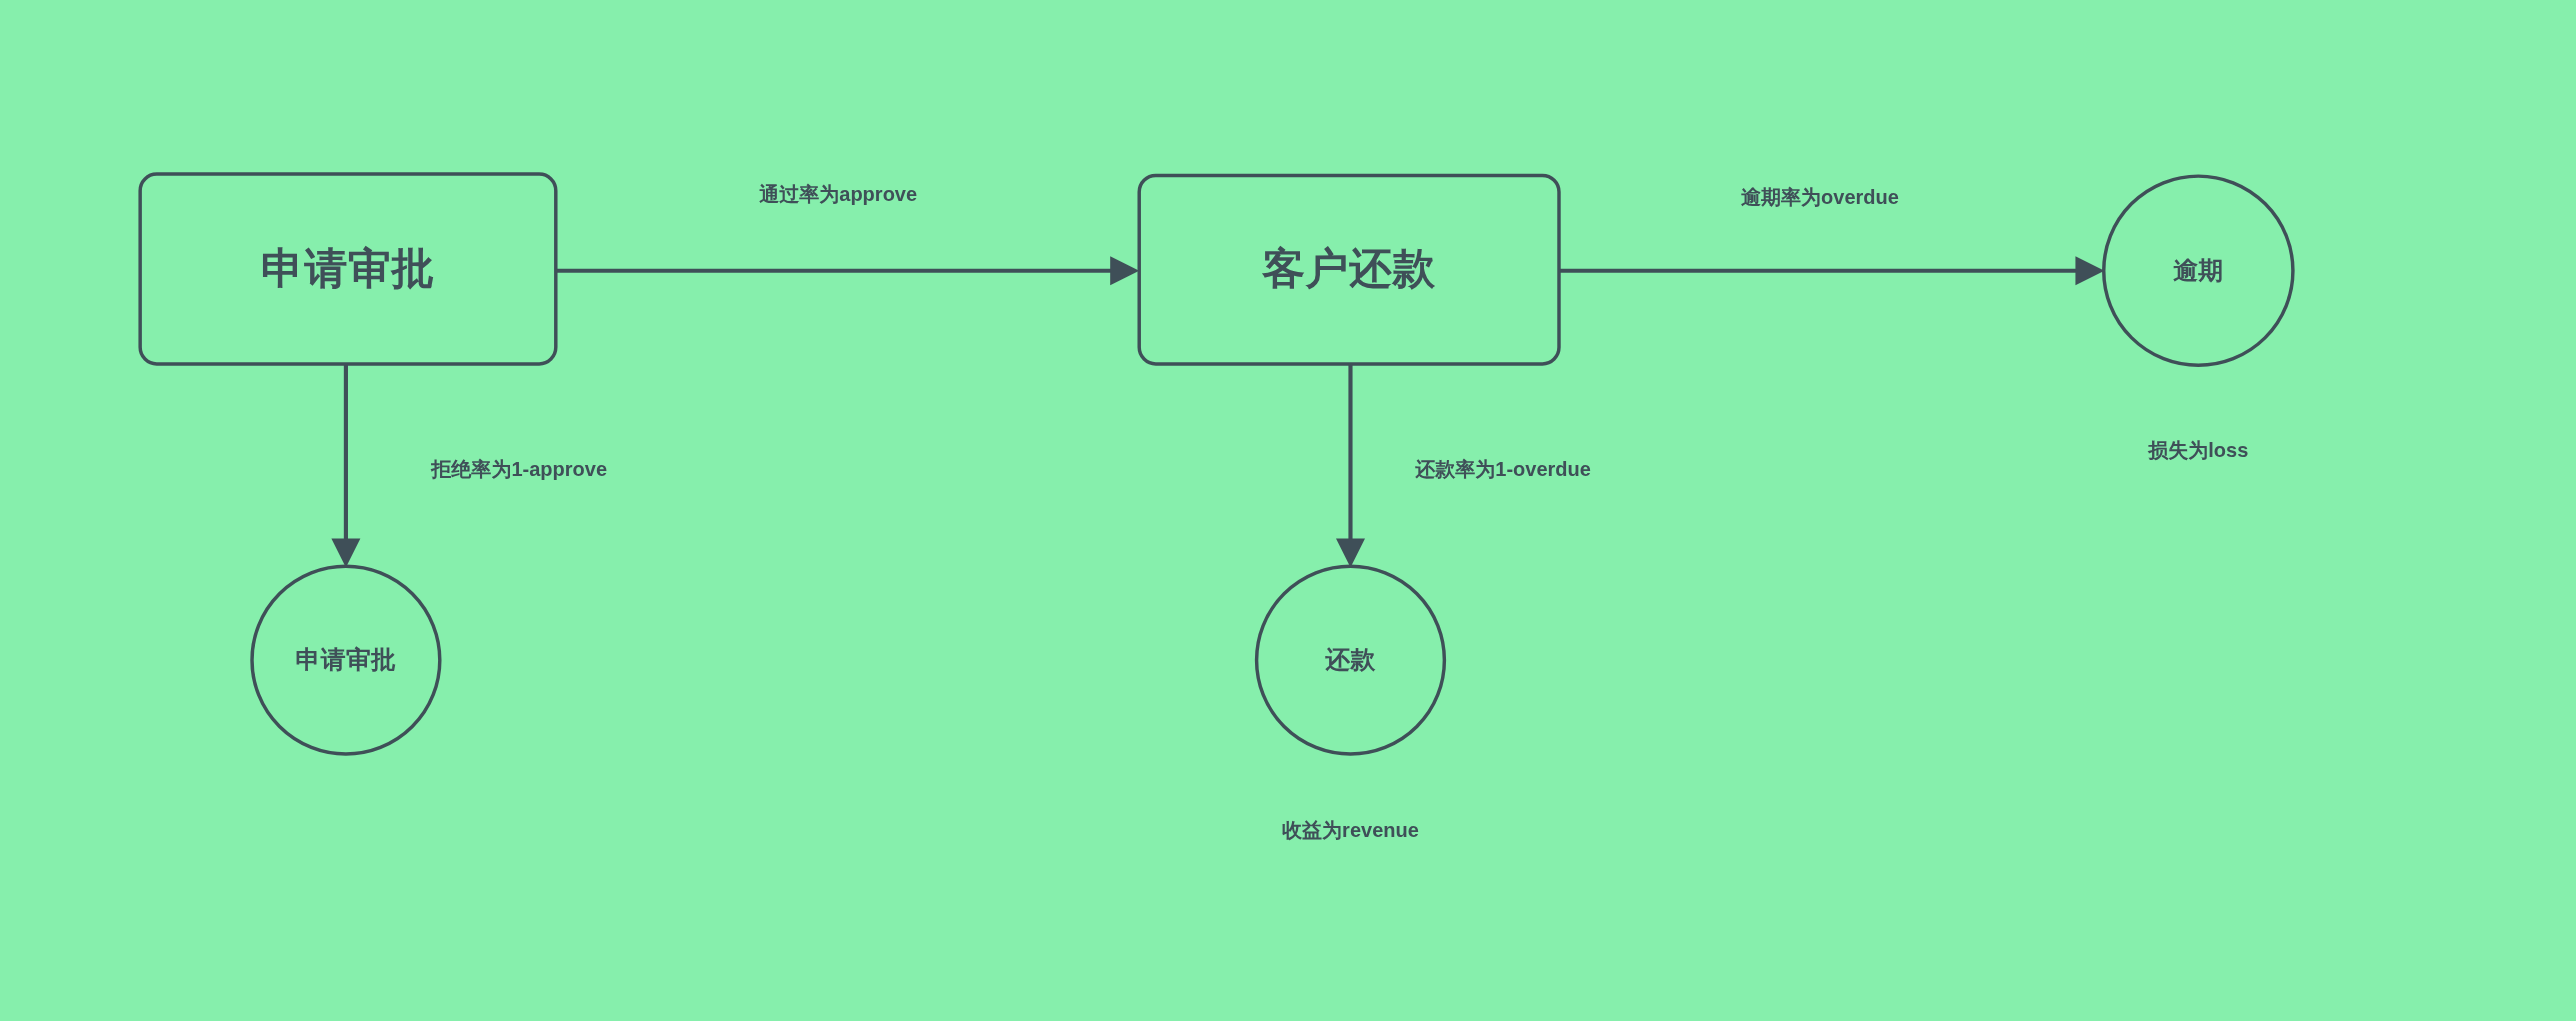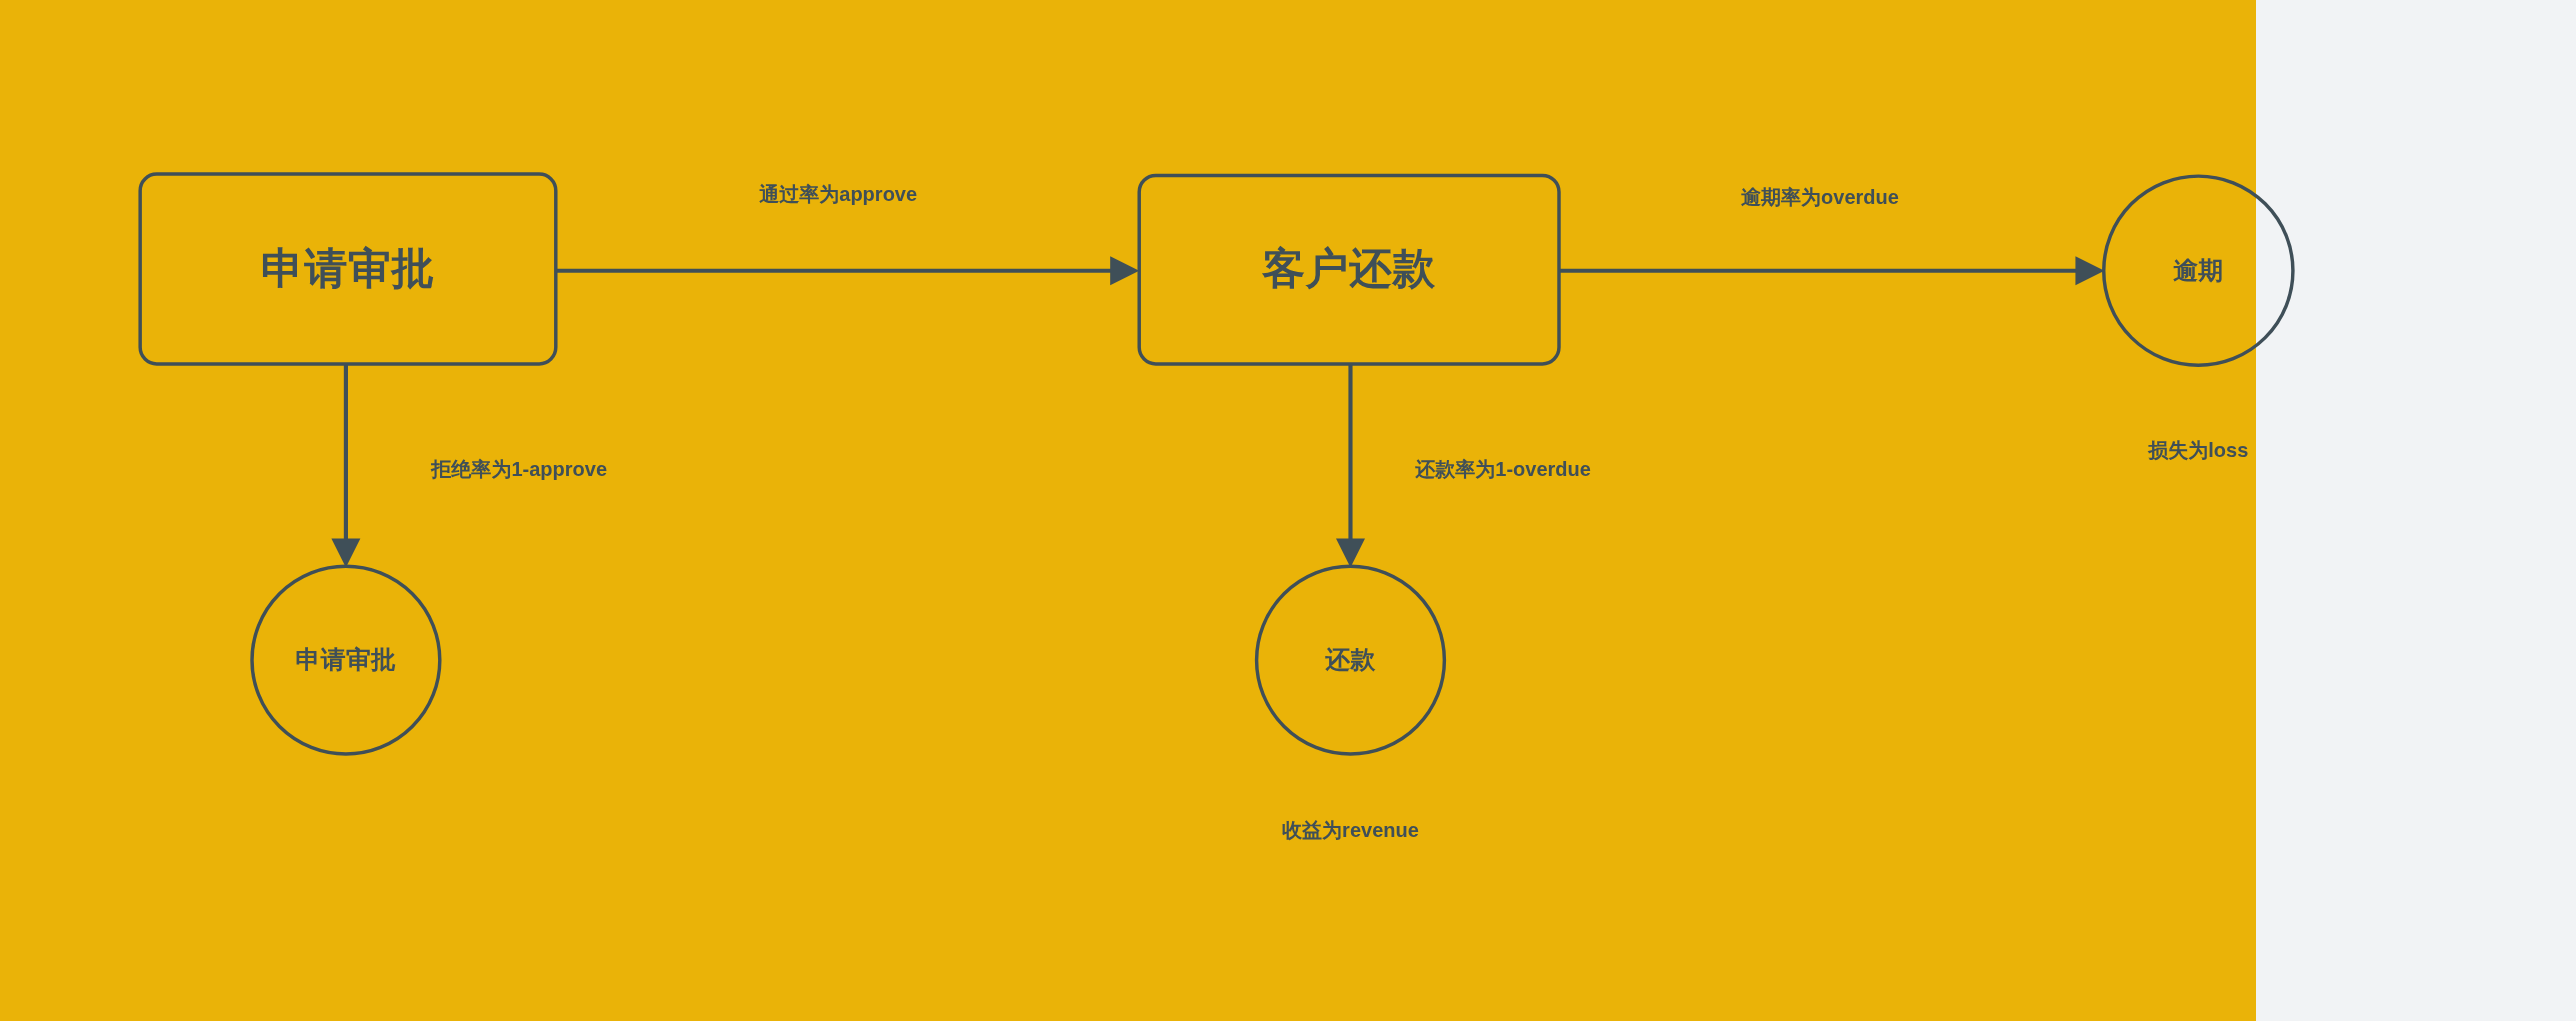--- a/index.html
+++ b/index.html
@@ -8,23 +8,23 @@
     background: #f1f3f5;
   }
   body {
     width: 2576px;
     height: 1022px;
     overflow: hidden;
     font-family: "Liberation Sans", "DejaVu Sans", sans-serif;
   }
   #canvas {
     position: relative;
-    width: 2256px;
+    width: 2576px;
     height: 1022px;
-    background: #eab308;
+    background: #86efac;
   }
   svg#diagram {
     position: absolute;
     inset: 0;
     width: 2576px;
     height: 1022px;
     display: block;
   }
   .node-shape {
     fill: none;

